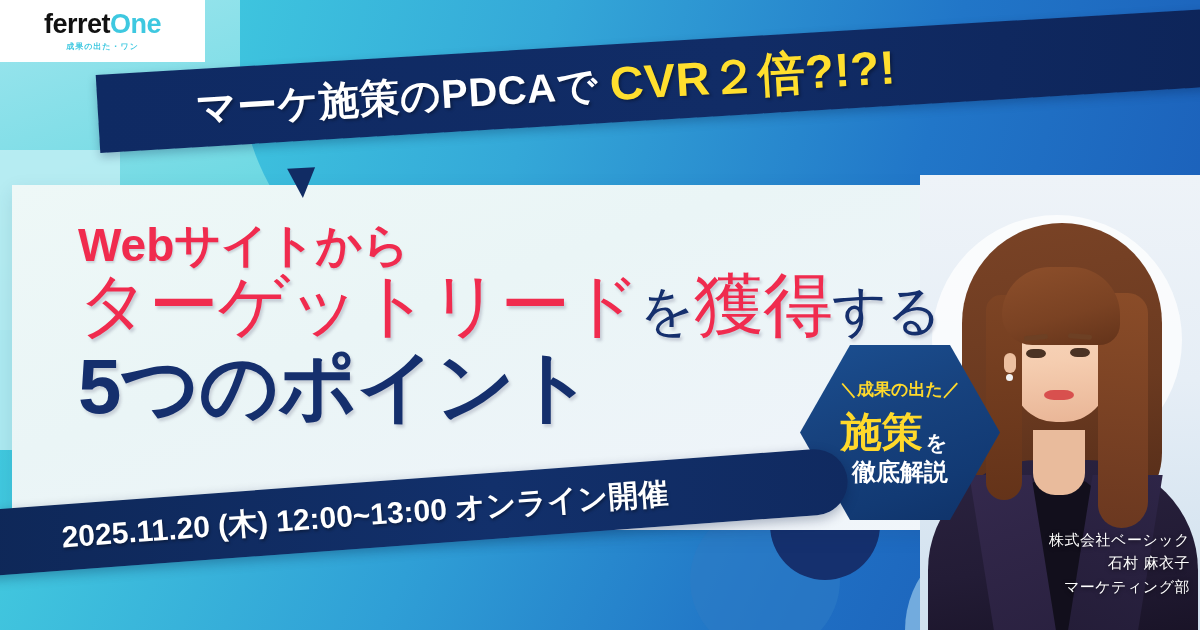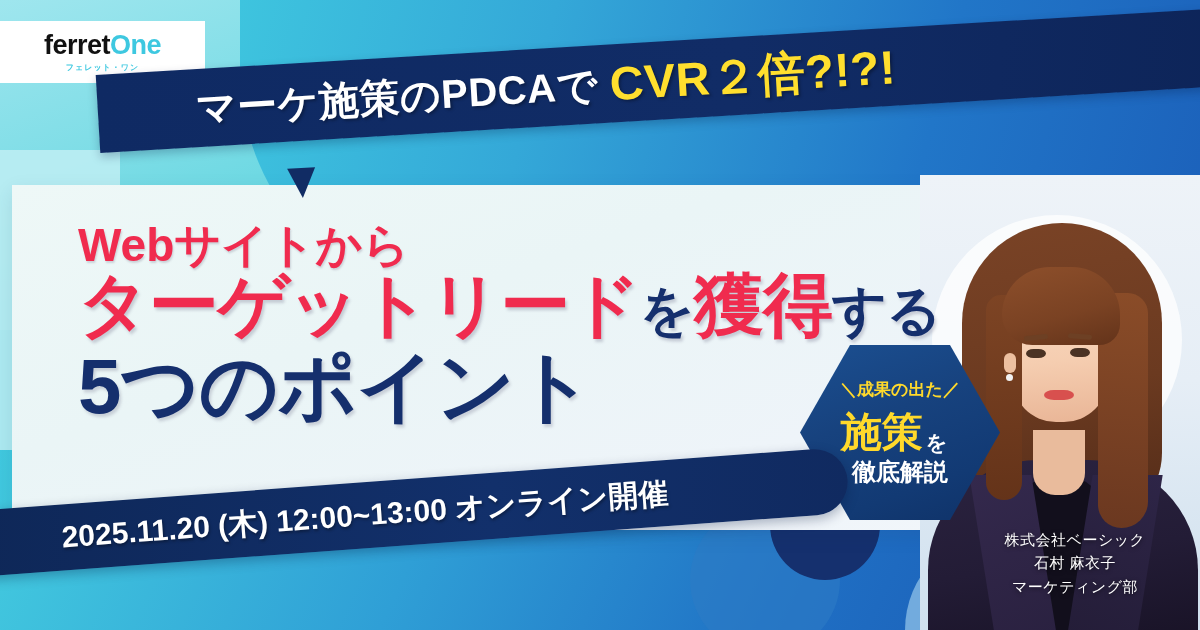--- a/index.html
+++ b/index.html
@@ -43,21 +43,21 @@
     position:absolute;left:905px;top:530px;width:200px;height:200px;
     border-radius:50%;background:#8fc2e8;opacity:.75;
   }
   .circle-mid{
     position:absolute;left:690px;top:505px;width:150px;height:150px;
     border-radius:50%;background:#2d7cc4;opacity:.6;
   }
   
   .logo-box{
     position:absolute;left:0;top:0;width:205px;height:62px;background:#ffffff;
-    display:flex;flex-direction:column;align-items:center;justify-content:center;margin-top:21px;
+    display:flex;flex-direction:column;align-items:center;justify-content:center;
   }
   .logo-main{font-size:27px;font-weight:bold;letter-spacing:-.5px;line-height:1;}
   .logo-main .k{color:#111111;}
   .logo-main .c{color:#3ec8e0;}
   .logo-sub{
     font-size:8px;color:#3ec8e0;letter-spacing:1px;margin-top:3px;font-weight:bold;
   }
   
   .ribbon{
     position:absolute;left:98px;top:75px;width:1160px;height:78px;
@@ -80,21 +80,21 @@
   .ribbon-text .w{color:#ffffff;padding-left:88px;}
   .ribbon-text .y{color:#ffdf2e;font-size:47px;margin-left:12px;}
   
   .headline{position:absolute;left:78px;top:222px;width:930px;}
   .hl1{
     font-size:46px;font-weight:bold;color:#f02b4e;letter-spacing:0px;
     line-height:1;margin-bottom:0;
     text-shadow:1px 2px 2px rgba(120,120,140,.28);
   }
   .hl2{
-    font-size:70px;font-weight:bold;line-height:1.08;letter-spacing:-1px;
+    font-size:70px;font-weight:normal;line-height:1.08;letter-spacing:-1px;
     white-space:nowrap;
     text-shadow:2px 3px 3px rgba(110,110,135,.30);
   }
   .hl2 .r{color:#f02b4e;}
   .hl2 .n{color:#152f6d;font-size:54px;}
   .hl3{
     font-size:78px;font-weight:bold;color:#152f6d;line-height:1.1;
     letter-spacing:-1px;
     text-shadow:2px 3px 3px rgba(110,110,135,.28);
   }
@@ -202,21 +202,21 @@
     transform:rotate(-4.2deg);transform-origin:left center;
     display:flex;align-items:center;
     color:#ffffff;font-size:30px;font-weight:bold;white-space:nowrap;
     letter-spacing:0px;
     text-shadow:1px 2px 3px rgba(0,0,0,.35);
   }
   .datebar-text span{padding-left:102px;}
   
   .credit{
     position:absolute;left:960px;top:528px;width:230px;
-    text-align:center;color:#ffffff;font-size:15px;line-height:1.55;
+    text-align:right;color:#ffffff;font-size:15px;line-height:1.55;
     font-weight:normal;letter-spacing:.5px;
     text-shadow:0 1px 4px rgba(0,0,0,.65);
   }
 </style>
 </head>
 <body>
 
 <div id="banner">
 
   <div class="bg-teal-soft"></div>
@@ -247,21 +247,21 @@
     <div class="ph-brow-r"></div>
     <div class="ph-eye-l"></div>
     <div class="ph-eye-r"></div>
     <div class="ph-lip"></div>
   </div>
 
   <div class="logo-box">
     <div class="logo-main">
       <span class="k">ferret</span><span class="c">One</span>
     </div>
-    <div class="logo-sub">フェレット・ワン</div>
+    <div class="logo-sub">成果の出た・ワン</div>
   </div>
 
   <div class="ribbon"></div>
   <div class="ribbon-tail"></div>
   <div class="ribbon-text">
     <span class="w">マーケ施策のPDCAで</span>
     <span class="y">CVR２倍?!?!</span>
   </div>
 
   <div class="headline">

